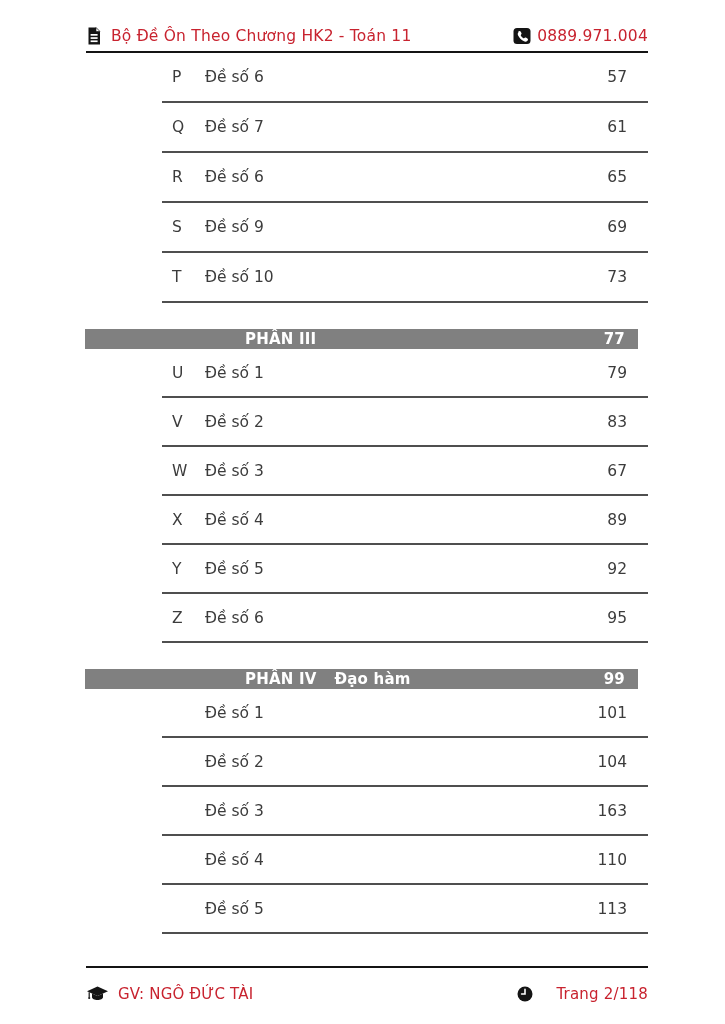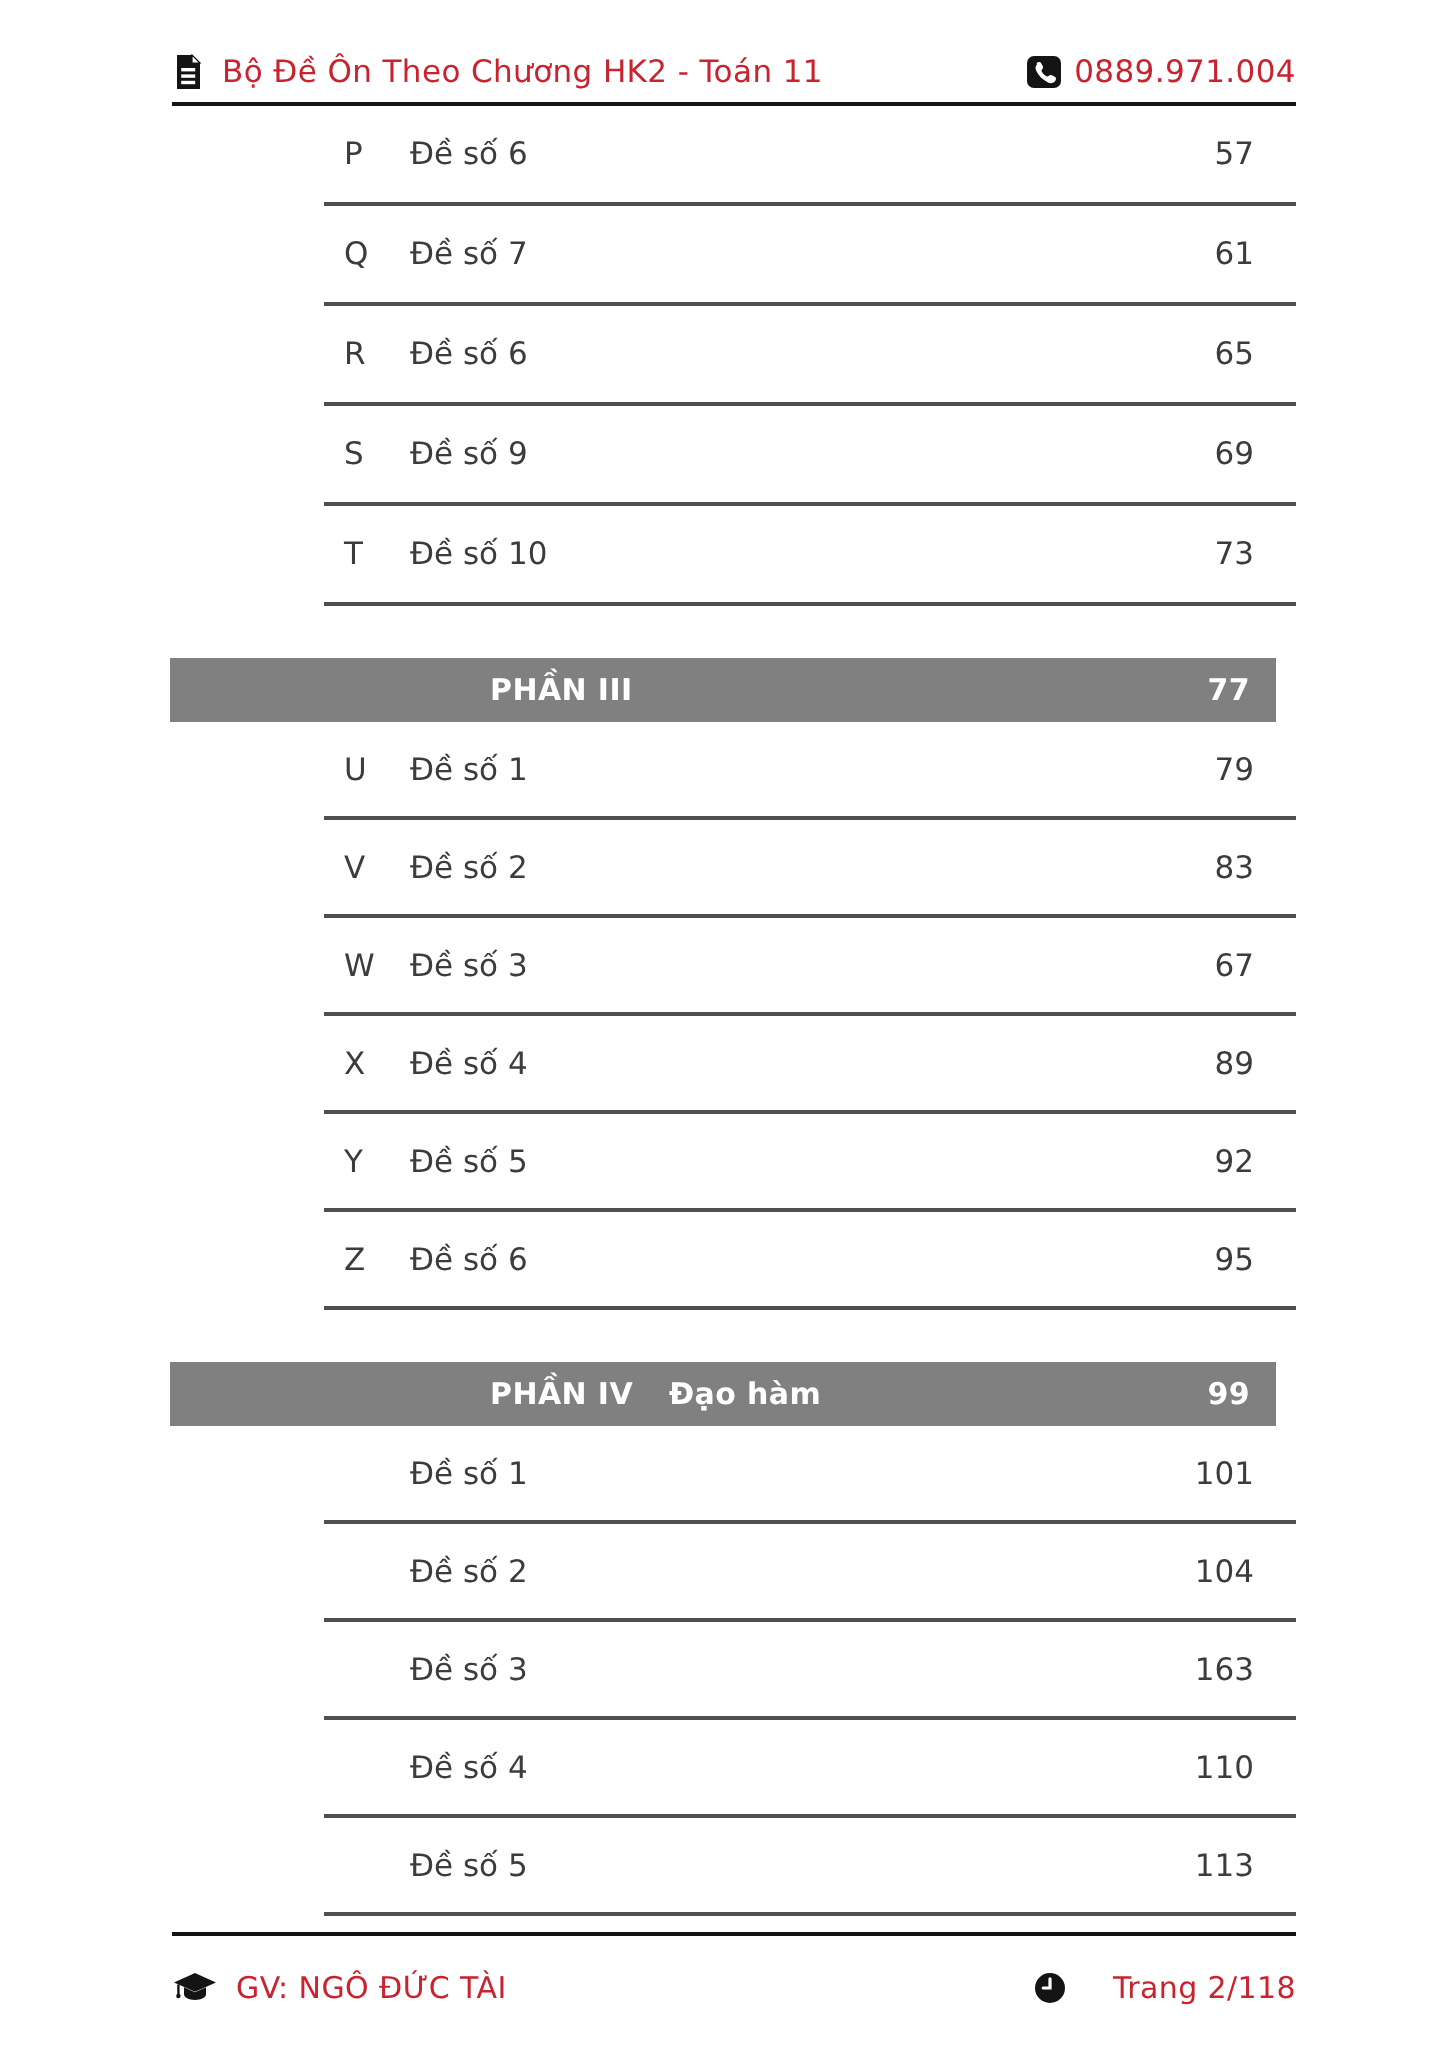--- a/index.html
+++ b/index.html
@@ -25,21 +25,21 @@
     border-bottom:2px solid #4f4f4f;
     display:flex; align-items:center;
     font-size:15.5px;
   }
   .toc-row.compact { height:49px; }
   .row-letter  { position:absolute; left:10px; }
   .row-title   { position:absolute; left:43px; }
   .row-title.noletter { left:43px; }
   .row-page    { position:absolute; right:21px; }
   .banner {
-    position:relative; height:32px; width:553px; margin-left:-1px; margin-top:26px;
+    position:relative; height:20px; width:553px; margin-left:-1px; margin-top:26px;
     background:#808080; color:#ffffff; font-weight:bold; font-size:15px;
     display:flex; align-items:center; letter-spacing:0.2px;
   }
   .banner-label { margin-left:160px; }
   .banner-title { margin-left:18px; }
   .banner-page  { position:absolute; right:13px; }
   
   .footer {
     position:absolute; left:86px; top:966px; width:562px; height:34px;
     border-top:2.5px solid #141414;

